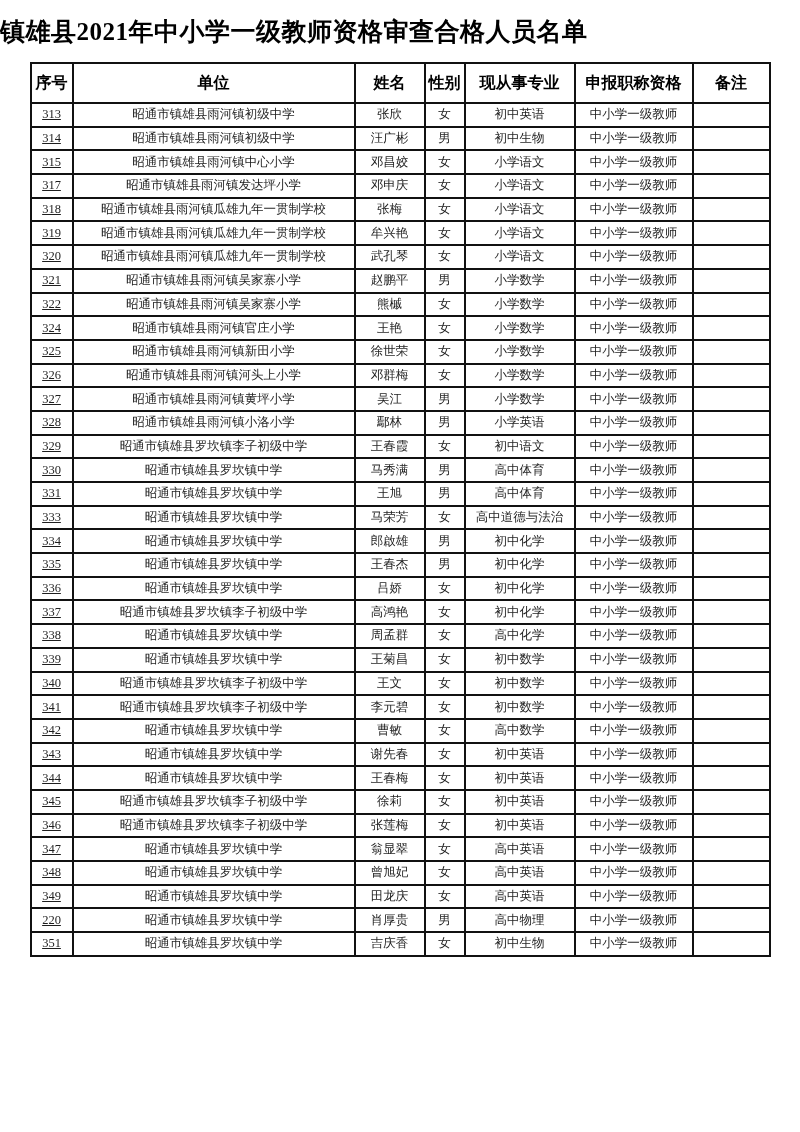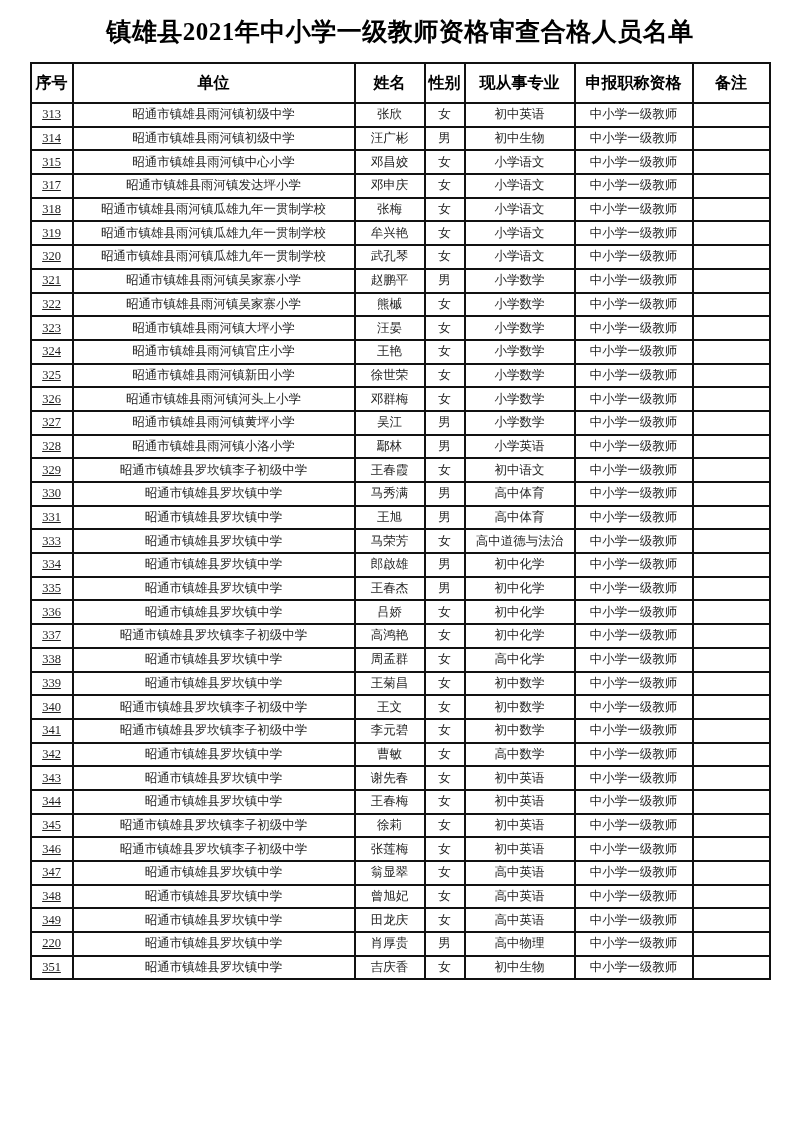--- a/index.html
+++ b/index.html
@@ -11,21 +11,21 @@
   .page {
     position: relative;
     width: 800px;
     height: 1132px;
     background: #ffffff;
     overflow: hidden;
   }
   .doc-title {
     margin: 0;
     padding-top: 15px;
-    text-align: center;
+    text-align: left;
     font-size: 25px;
     font-weight: bold;
     color: #000000;
     letter-spacing: 0.5px;
   }
   table.roster {
     border-collapse: collapse;
     table-layout: fixed;
     width: 739px;
     margin: 14px auto 0 auto;
@@ -161,29 +161,20 @@
         <tr>
           <td class="col-index">322</td>
           <td class="col-unit">昭通市镇雄县雨河镇吴家寨小学</td>
           <td class="col-name">熊槭</td>
           <td class="col-gender">女</td>
           <td class="col-major">小学数学</td>
           <td class="col-title">中小学一级教师</td>
           <td class="col-remark"></td>
         </tr>
         <tr>
-          <td class="col-index">323</td>
-          <td class="col-unit">昭通市镇雄县雨河镇大坪小学</td>
-          <td class="col-name">汪晏</td>
-          <td class="col-gender">女</td>
-          <td class="col-major">小学数学</td>
-          <td class="col-title">中小学一级教师</td>
-          <td class="col-remark"></td>
-        </tr>
-        <tr>
           <td class="col-index">324</td>
           <td class="col-unit">昭通市镇雄县雨河镇官庄小学</td>
           <td class="col-name">王艳</td>
           <td class="col-gender">女</td>
           <td class="col-major">小学数学</td>
           <td class="col-title">中小学一级教师</td>
           <td class="col-remark"></td>
         </tr>
         <tr>
           <td class="col-index">325</td>

